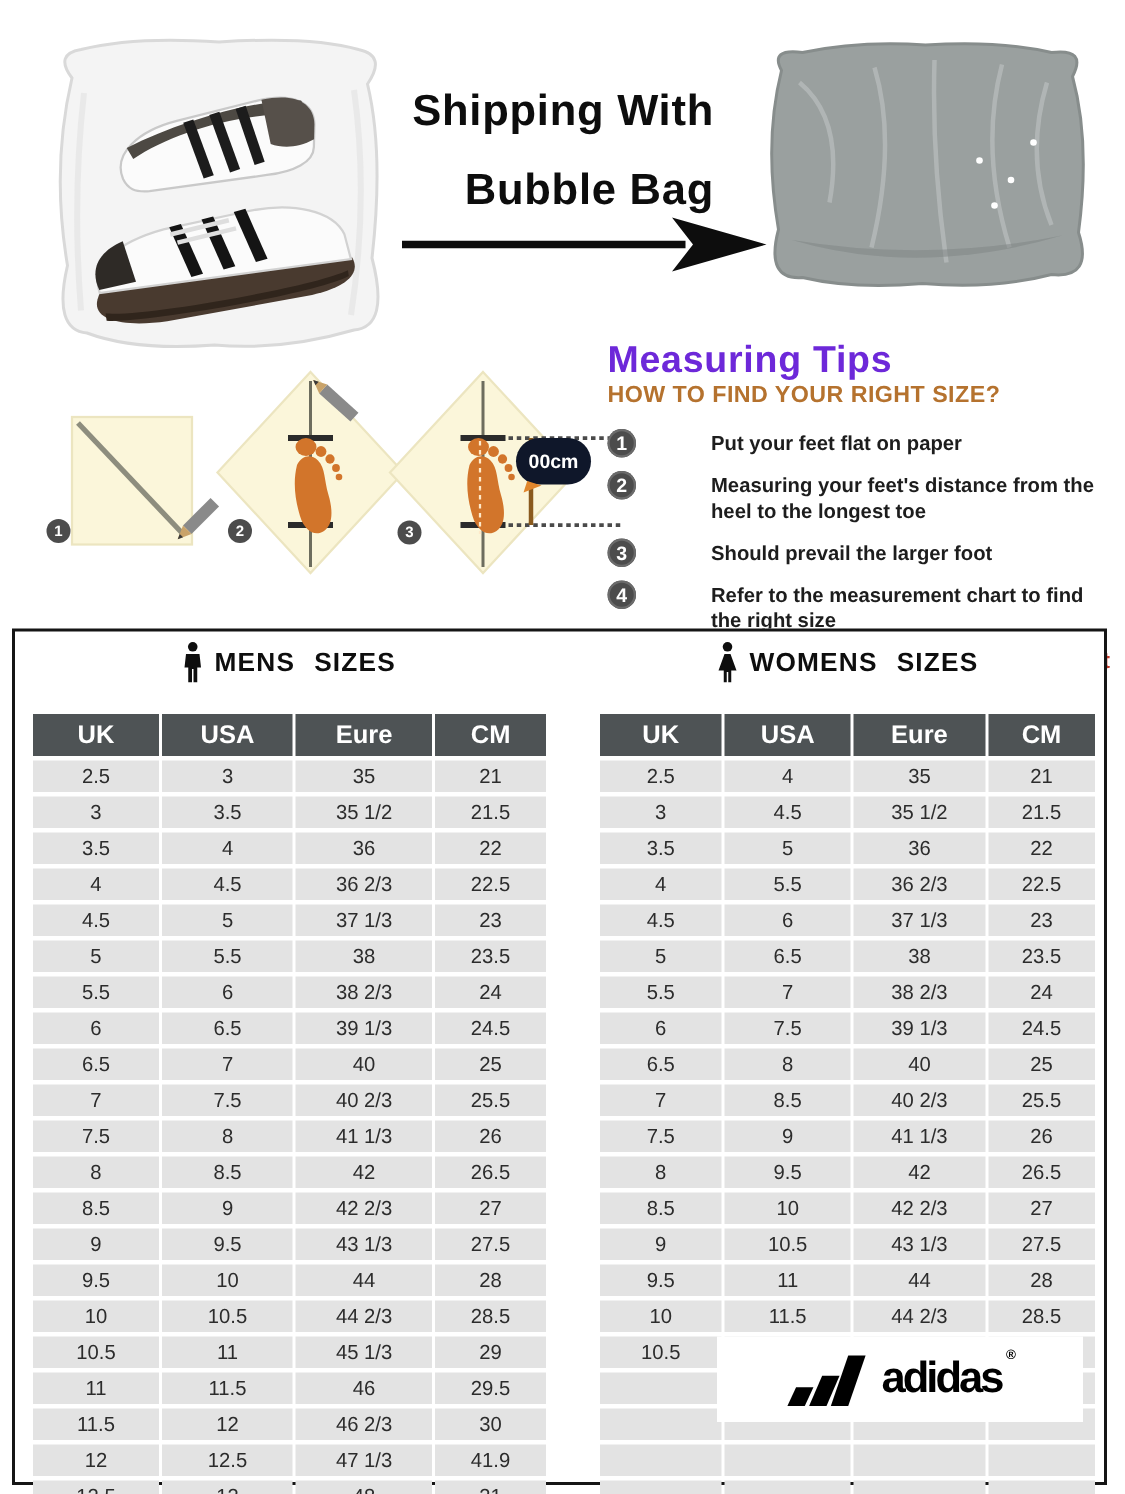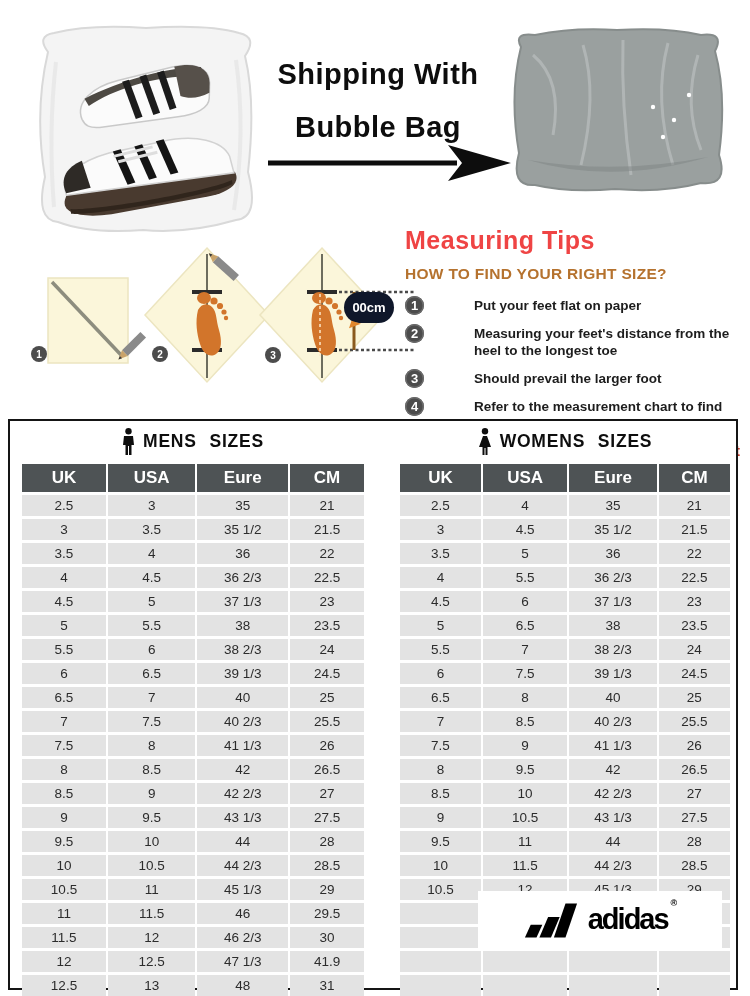--- a/index.html
+++ b/index.html
@@ -1,28 +1,28 @@
 <!DOCTYPE html>
 <html><head>
 <meta charset="utf-8">
 <style>
   html,body{margin:0;padding:0;background:#ffffff;}
   .page{position:relative;width:750px;height:996px;background:#ffffff;overflow:hidden;
         font-family:"Liberation Sans",sans-serif;}
   .abs{position:absolute;}
 
   
-  .ship-caption{left:268px;top:58px;width:220px;text-align:center;color:#0d0d0d;}
+  .ship-caption{left:256px;top:58px;width:220px;text-align:right;color:#0d0d0d;}
   .ship-caption .l1,.ship-caption .l2{font-size:29px;font-weight:bold;letter-spacing:0.5px;}
   .ship-caption .l2{margin-top:20px;}
 
   
   .tips-block{left:405px;top:226px;width:338px;}
-  .tips-title{font-size:25px;font-weight:bold;color:#ef4444;letter-spacing:0.5px;}
-  .tips-sub{margin-top:10px;font-size:15.5px;font-weight:bold;color:#b5722e;letter-spacing:0.3px;}
+  .tips-title{font-size:25px;font-weight:bold;color:#6d28d9;letter-spacing:0.5px;}
+  .tips-sub{font-size:15.5px;font-weight:bold;color:#b5722e;letter-spacing:0.3px;}
   .steps{margin-top:13px;}
   .step{display:flex;align-items:flex-start;gap:9px;margin-bottom:9px;}
   .step-badge{flex:0 0 auto;width:19px;height:19px;border-radius:50%;background:#4c4c4c;
               color:#fff;font-size:13px;font-weight:bold;display:flex;align-items:center;
               justify-content:center;box-shadow:0 0 0 1.5px #6b6b6b inset;}
   .step-text{font-size:13.5px;font-weight:bold;color:#1d1d1d;line-height:1.25;padding-top:2px;padding-left:41px;}
   .tips-note{margin-top:3px;margin-left:28px;font-size:15px;font-weight:bold;color:#c0392b;}
 
   .diag-badge{width:16px;height:16px;border-radius:50%;background:#4c4c4c;color:#fff;
               font-size:10px;font-weight:bold;display:flex;align-items:center;justify-content:center;}
@@ -33,21 +33,21 @@
              border-left:10px solid #e0862c;border-bottom:8px solid transparent;
              transform:rotate(18deg);}
 
   
   .chart-box{left:8px;top:419px;width:730px;height:571px;border:2px solid #151515;
              background:#fff;box-sizing:border-box;}
   .tbl-block{position:absolute;top:5px;}
   .tbl-block.mens{left:10px;width:346px;}
   .tbl-block.womens{left:388px;width:334px;}
   .tbl-title{display:flex;justify-content:center;align-items:center;gap:8px;height:31px;
-             margin-bottom:4px;font-size:17.5px;font-weight:bold;color:#0e0e0e;
+             margin-bottom:16px;font-size:17.5px;font-weight:bold;color:#0e0e0e;
              letter-spacing:0.8px;word-spacing:7px;}
   table.sizes{width:100%;border-collapse:separate;border-spacing:2.5px 3px;table-layout:fixed;}
   table.sizes th{background:#4e5355;color:#ffffff;font-size:17px;font-weight:bold;height:26px;
              text-align:center;}
   table.sizes td{background:#e3e3e3;color:#2c2c2c;font-size:13.5px;height:19px;text-align:center;}
 
   .brand-box{left:478px;top:891px;width:244px;height:57px;background:#ffffff;z-index:5;
              display:flex;align-items:center;justify-content:center;gap:9px;}
   .brand-word{font-size:29px;font-weight:bold;color:#000;letter-spacing:-2px;line-height:1;}
   .brand-reg{font-size:9px;font-weight:bold;color:#000;align-self:flex-start;margin-top:7px;margin-left:-6px;}

